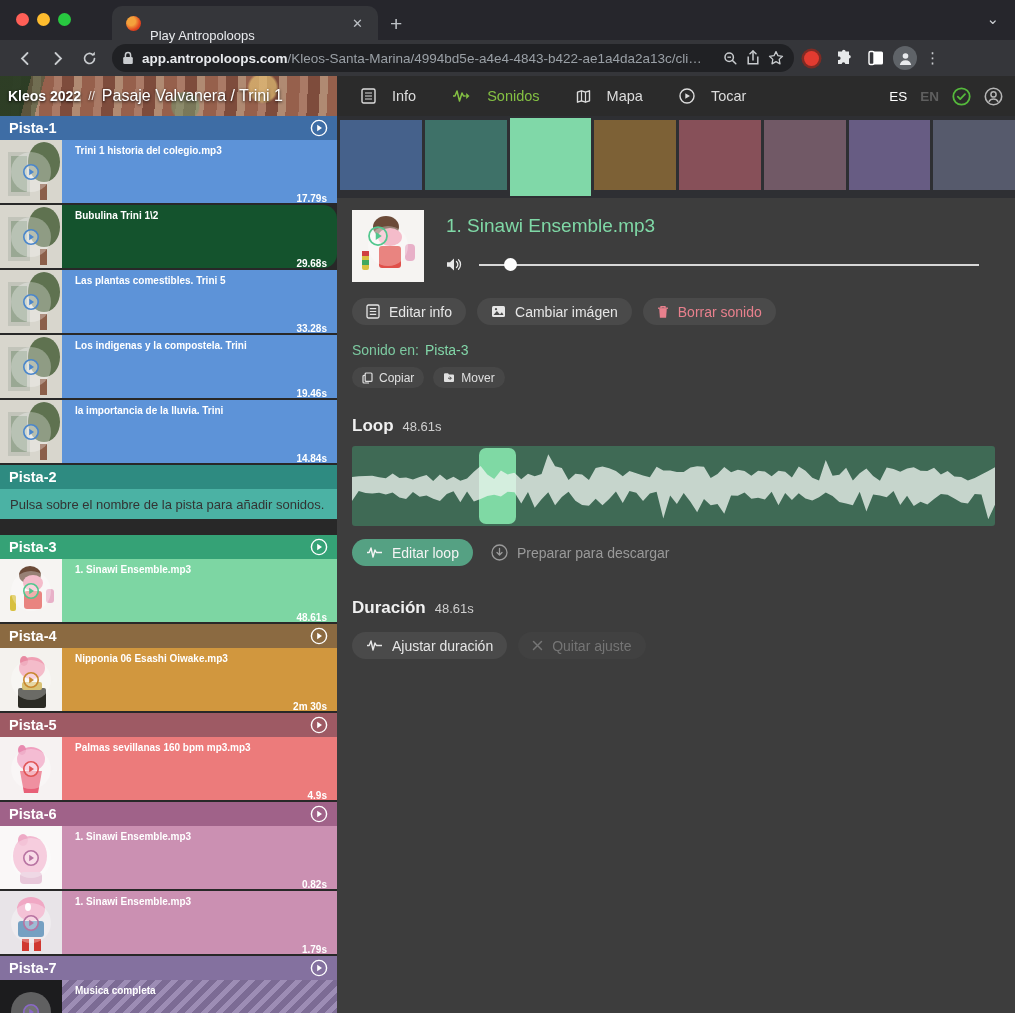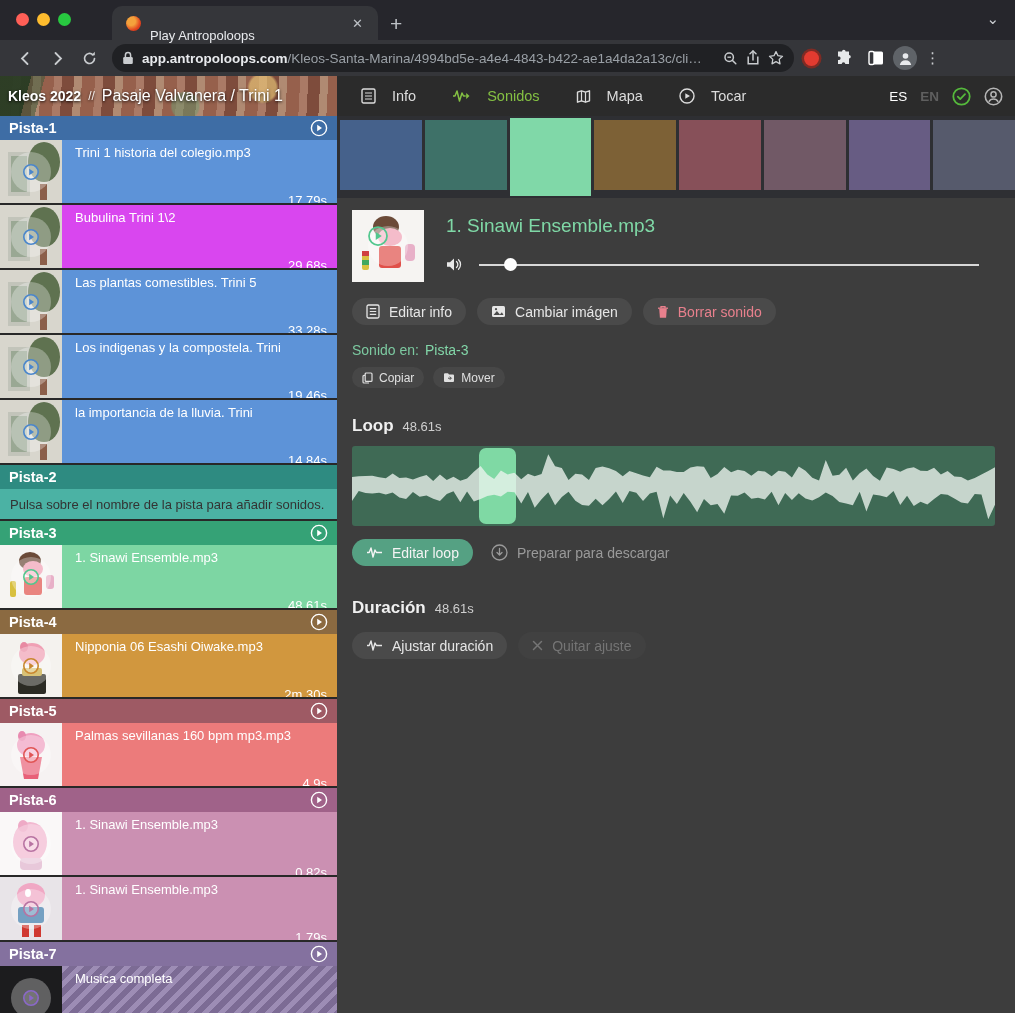--- a/index.html
+++ b/index.html
@@ -63,25 +63,25 @@
                   padding:0 9px; color:#fff; font-size:14.5px; font-weight:bold; }
   .play-ring { width:18px; height:18px; flex:none; }
   .clip { height:63px; margin-bottom:2px; display:flex; position:relative; }
   .thumb { width:62px; height:63px; flex:none; position:relative; overflow:hidden; }
   .thumb svg { position:absolute; inset:0; width:100%; height:100%; }
   .overlay-play { position:absolute; left:50%; top:50%; transform:translate(-50%,-50%);
                   width:40px; height:40px; border-radius:50%; background:rgba(255,255,255,.3);
                   display:flex; align-items:center; justify-content:center; }
   .overlay-play svg { position:static; width:16px; height:16px; }
   .clip-body { flex:1; padding:5px 10px 0 13px; overflow:hidden; }
-  .clip-top { display:flex; justify-content:space-between; color:#fff; font-size:13px; }
+  .clip-top { display:flex; justify-content:space-between; color:#fff; font-size:10px;font-weight:bold; }
   .clip-title { white-space:nowrap; overflow:hidden; margin-right:8px; }
   .clip-time { flex:none;margin-top:48px; }
   .wv { width:100%; height:30px; display:block; margin-top:2px; }
-  .empty-hint { height:30px; margin-bottom:2px; display:flex; align-items:center; padding:0 10px;
+  .empty-hint { height:30px; margin-bottom:16px; display:flex; align-items:center; padding:0 10px;
                 color:#333; font-size:13px; }
   .clip.hatched { background-image:repeating-linear-gradient(135deg, rgba(255,255,255,.14) 0 5px, rgba(0,0,0,.12) 5px 11px); }
 
   
   .swatches { height:82px; background:#2e2f33; display:flex; gap:3px; padding:4px 0 4px 3px; align-items:flex-start; }
   .swatch { flex:1; height:70px; }
   .swatch.sel { height:78px; margin-top:-2px; }
   .detail { padding:12px 10px 0 15px; }
   .d-head { display:flex; }
   .d-thumb { width:72px; height:72px; flex:none; position:relative; overflow:hidden; }
@@ -296,21 +296,21 @@
         <div class="clip-body">
           <div class="clip-top">
             <span class="clip-title">Trini 1 historia del colegio.mp3</span>
             <span class="clip-time">17.79s</span>
           </div>
           <svg class="wv" viewBox="0 0 300 30" preserveAspectRatio="none">
               <polygon points="0.0,8.6 4.2,12.0 8.3,12.0 12.5,10.0 16.7,9.0 20.8,12.4 25.0,12.2 29.2,13.1 33.3,13.4 37.5,6.9 41.7,12.2 45.8,7.9 50.0,12.6 54.2,9.7 58.3,3.1 62.5,12.3 66.7,11.7 70.8,12.1 75.0,7.5 79.2,9.3 83.3,10.1 87.5,13.4 91.7,12.7 95.8,10.6 100.0,10.4 104.2,9.8 108.3,7.7 112.5,10.8 116.7,12.3 120.8,5.7 125.0,11.8 129.2,10.3 133.3,9.5 137.5,8.2 141.7,8.5 145.8,10.3 150.0,9.5 154.2,8.9 158.3,9.7 162.5,7.2 166.7,11.9 170.8,11.4 175.0,11.1 179.2,8.8 183.3,9.3 187.5,11.9 191.7,9.6 195.8,8.7 200.0,11.4 204.2,11.1 208.3,13.2 212.5,12.5 216.7,12.1 220.8,11.6 225.0,9.4 229.2,12.8 233.3,6.9 237.5,9.2 241.7,9.4 245.8,5.0 250.0,8.3 254.2,7.1 258.3,12.5 262.5,12.0 266.7,12.5 270.8,9.3 275.0,10.0 279.2,12.2 283.3,11.4 287.5,12.9 291.7,11.2 295.8,9.8 300.0,10.1 300.0,16.8 295.8,18.9 291.7,17.9 287.5,20.8 283.3,22.2 279.2,20.5 275.0,16.7 270.8,20.6 266.7,20.1 262.5,17.3 258.3,18.8 254.2,20.5 250.0,21.2 245.8,24.7 241.7,25.6 237.5,20.4 233.3,21.1 229.2,19.7 225.0,22.0 220.8,18.1 216.7,25.2 212.5,21.4 208.3,20.0 204.2,22.2 200.0,18.2 195.8,19.9 191.7,17.4 187.5,22.2 183.3,23.7 179.2,19.5 175.0,24.5 170.8,21.5 166.7,18.9 162.5,20.9 158.3,20.9 154.2,20.6 150.0,18.4 145.8,20.2 141.7,20.7 137.5,21.0 133.3,17.8 129.2,17.3 125.0,19.5 120.8,21.3 116.7,20.9 112.5,20.2 108.3,17.1 104.2,19.0 100.0,17.8 95.8,19.6 91.7,24.8 87.5,18.0 83.3,17.7 79.2,20.2 75.0,22.4 70.8,17.0 66.7,26.3 62.5,21.2 58.3,24.0 54.2,21.4 50.0,17.2 45.8,17.7 41.7,21.3 37.5,18.2 33.3,23.7 29.2,20.7 25.0,19.4 20.8,19.5 16.7,16.6 12.5,18.6 8.3,19.5 4.2,17.1 0.0,20.9" fill="#ffffff"></polygon>
             </svg>
         </div>
       </div>
-      <div class="clip" style="background: #d946ef;">
+      <div class="clip" style="background: #14532d; border-radius: 14px;">
         <div class="thumb">
           <svg viewBox="0 0 62 63">
               <rect width="62" height="63" fill="#d8d6cd"></rect>
               <rect x="8" y="12" width="22" height="44" fill="#c2c4ba"></rect>
               <rect x="11" y="16" width="16" height="36" fill="#9aa894"></rect>
               <ellipse cx="44" cy="22" rx="16" ry="20" fill="#5f7250"></ellipse>
               <rect x="40" y="44" width="7" height="16" fill="#8b5f4a"></rect>
             </svg>
           <span class="overlay-play">
               <svg viewBox="0 0 16 16">

